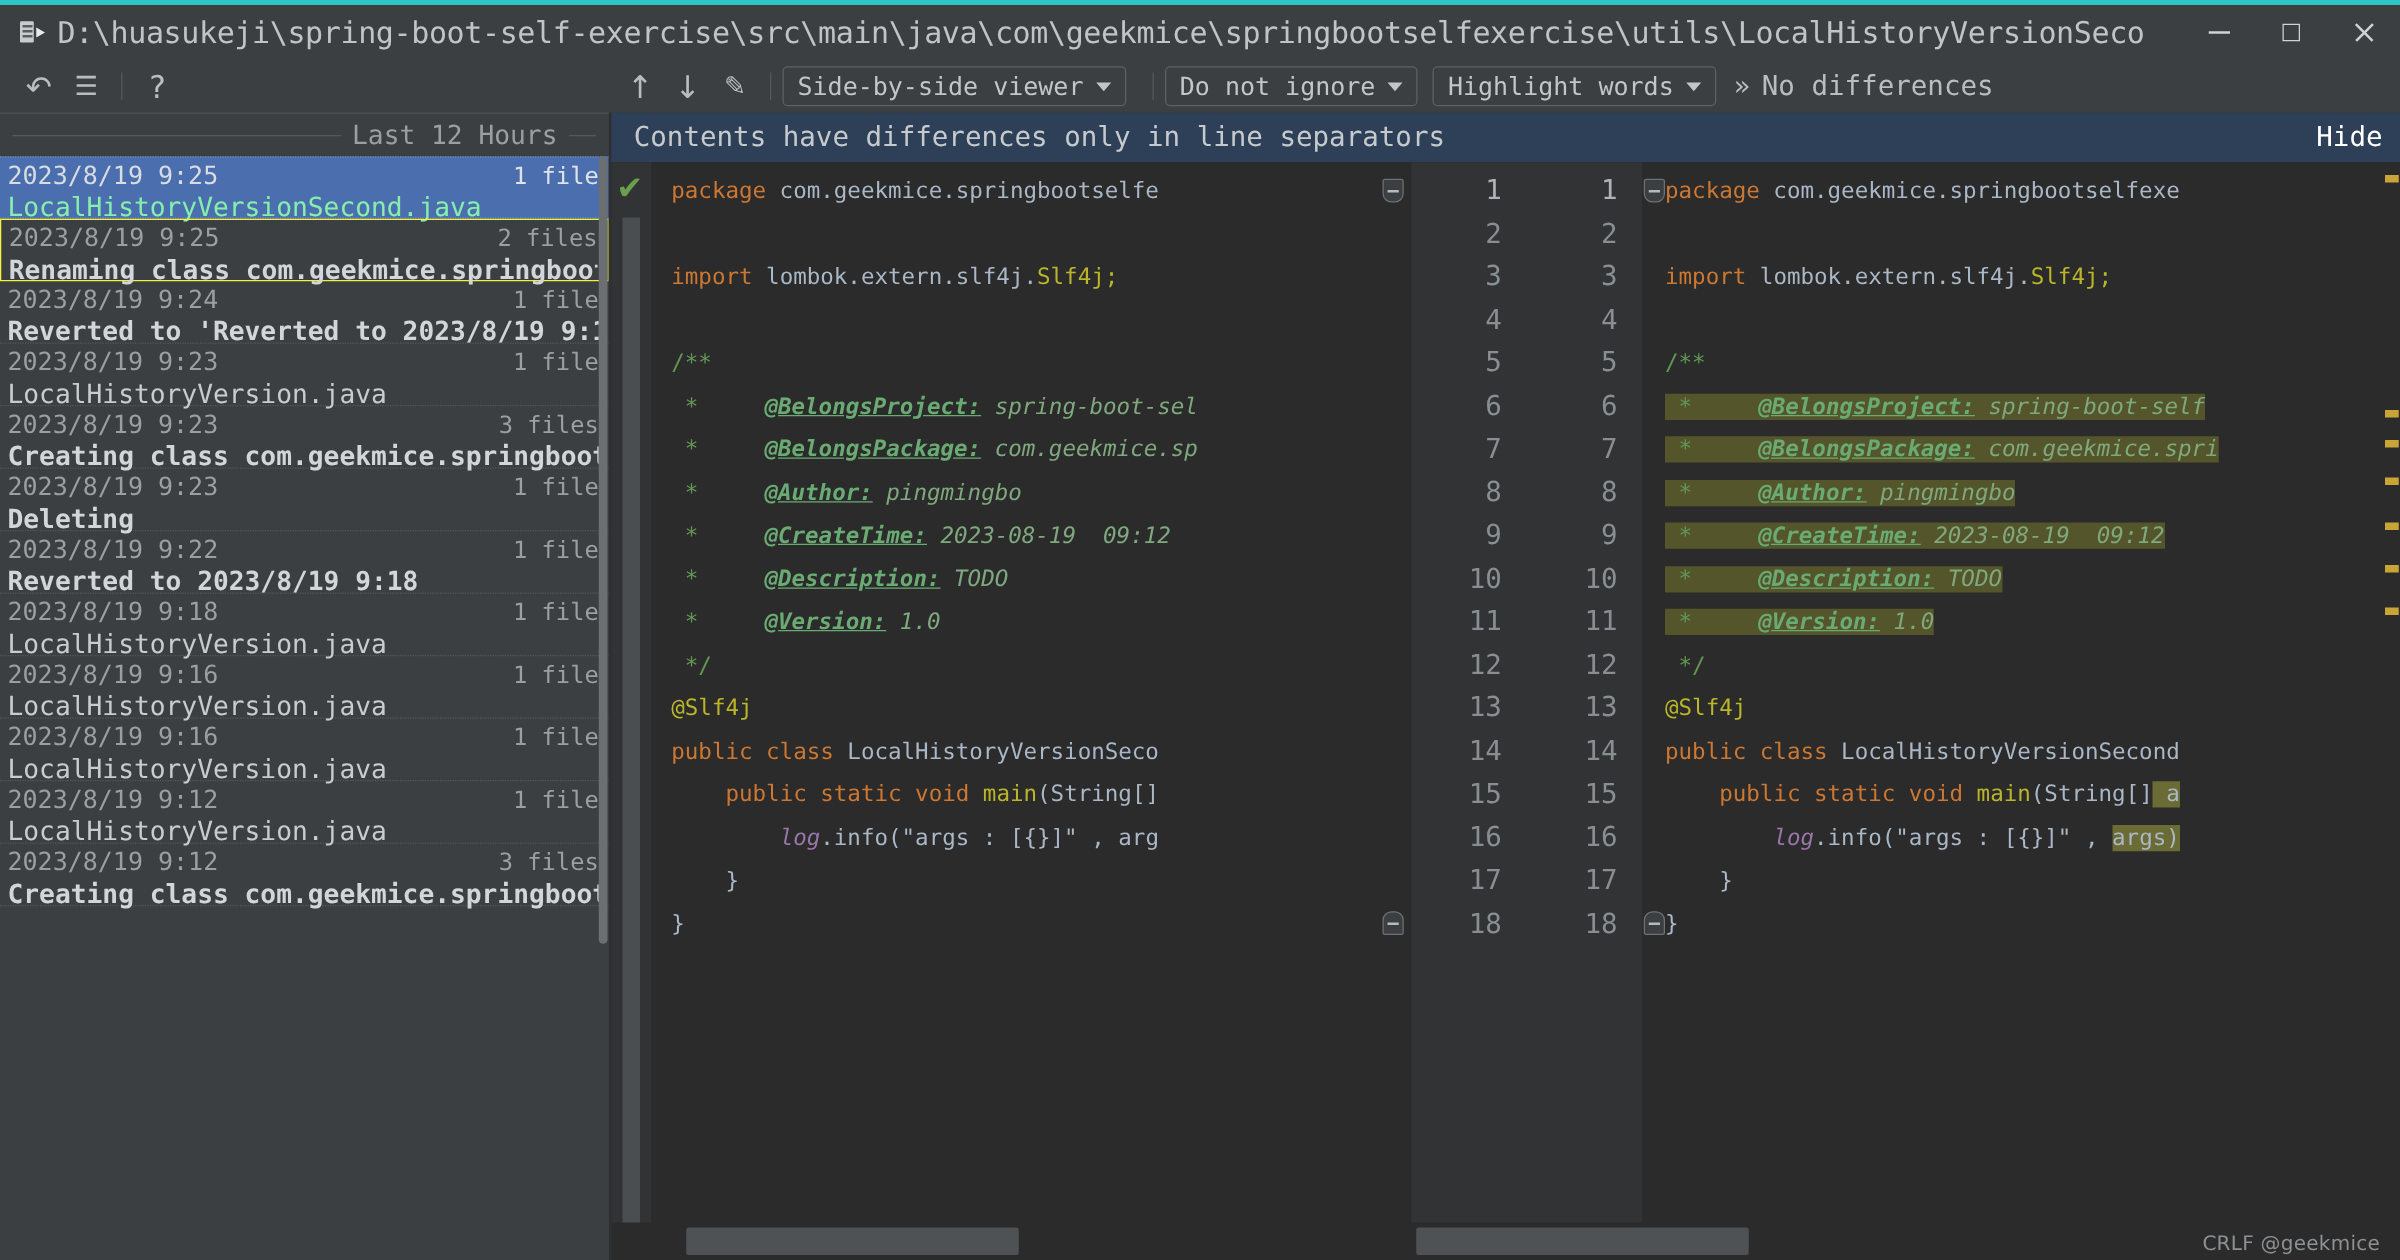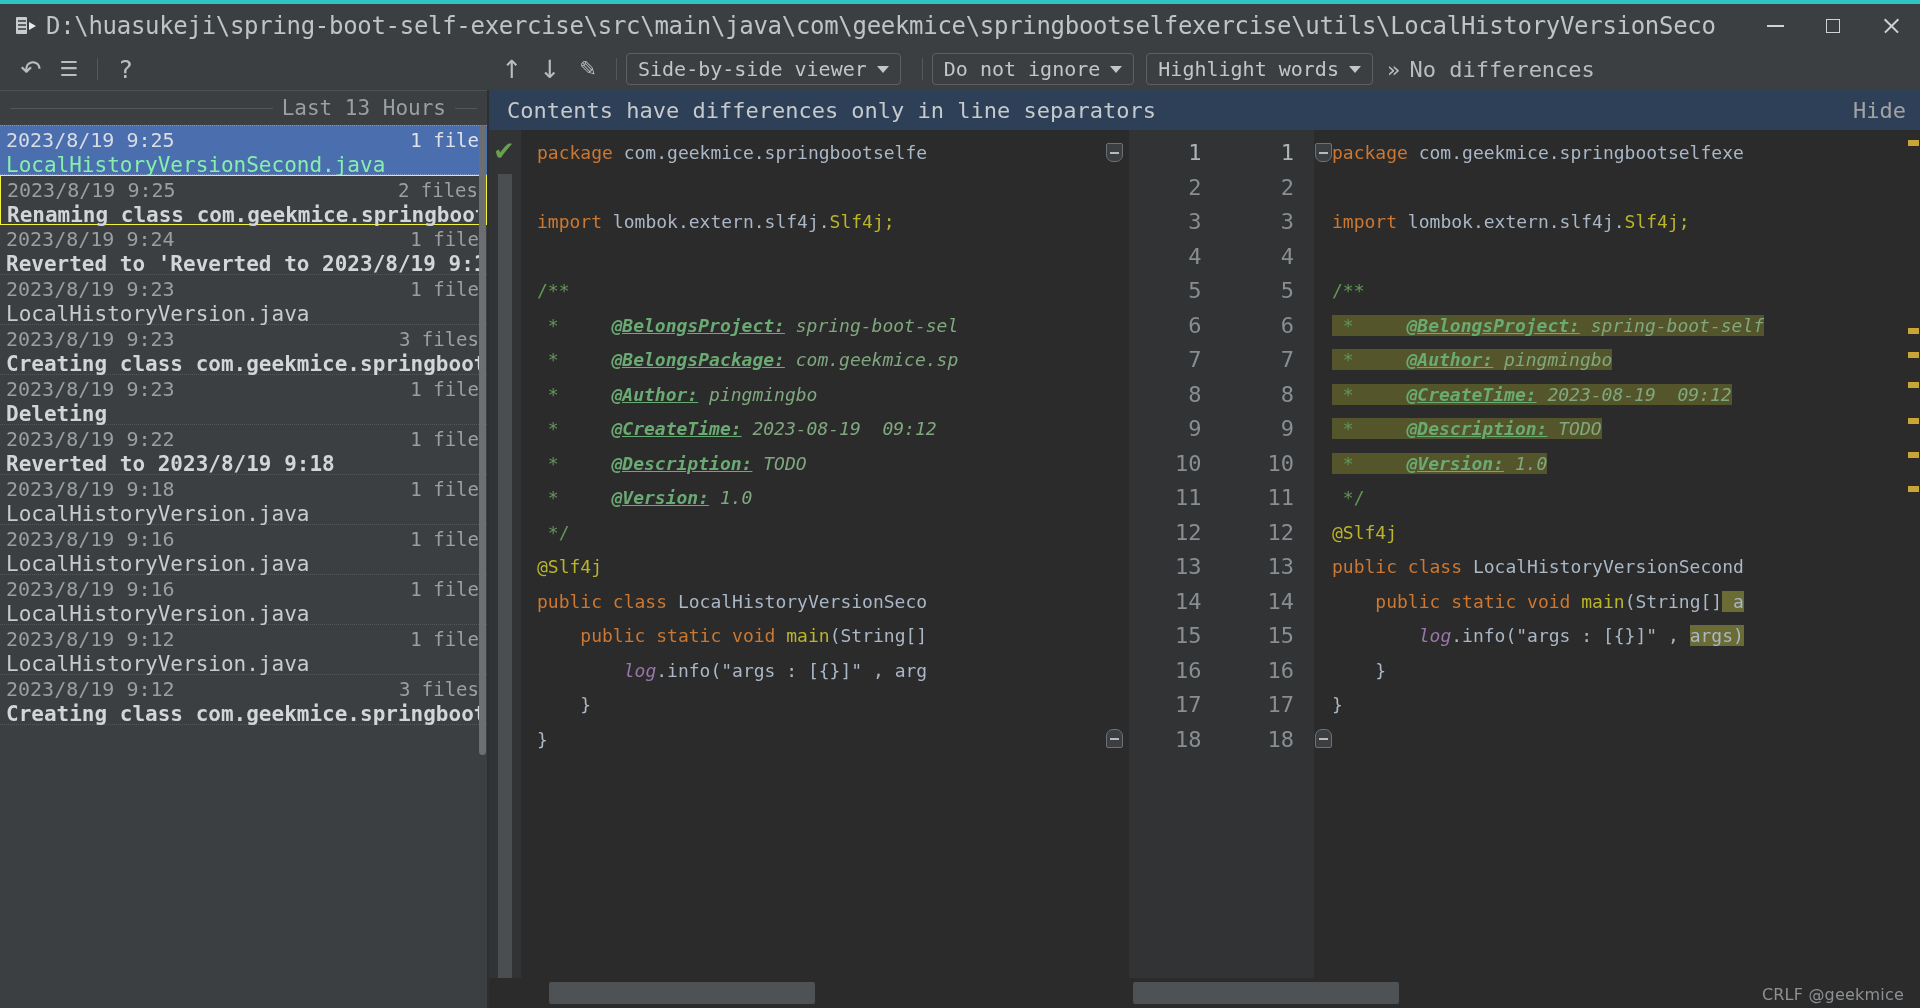--- a/index.html
+++ b/index.html
@@ -238,21 +238,21 @@
   .notice {
     flex: 0 0 40px;
     background: #2d4057;
     display: flex; align-items: center; justify-content: space-between;
     padding: 0 14px 0 18px;
     color: #c6cacd;
     font-size: 22px;
     font-family: "DejaVu Sans Mono", monospace;
   }
   .notice .hide-link {
-    color: #a3a3a3; cursor: default; font-size: 22px;
+    color: #ffffff; cursor: default; font-size: 22px;
   }
   .pane-titles {
     flex: 0 0 38px;
     background: #3c3f41;
     display: flex; align-items: center;
     color: #bfc4c7; font-size: 21px;
     font-family: "DejaVu Sans Mono", monospace;
     position: relative;
   }
   .pt-left {
@@ -469,21 +469,21 @@
       <div class="chev-more">»</div>
       <div class="nodiff">No differences</div>
     </div>
   </div>
 
   <div class="body">
 
     <div class="sidebar">
       <div class="group-header">
         <span class="rule"></span>
-        <span>Last 13 Hours</span>
+        <span>Last 12 Hours</span>
         <span class="rule r2"></span>
       </div>
       <div class="hist-list" id="hist-list">
           <div class="hist-item selected">
             <div class="row1">
               <span class="hist-time">2023/8/19 9:25</span>
               <span class="hist-count">1 file</span>
             </div>
             <div class="hist-label">LocalHistoryVersionSecond.java</div>
           </div>
@@ -653,20 +653,21 @@
 
         <div class="code-pane right" id="right-code">
           <div class="fold-marker" style="left:1px; top:13px;"></div>
           <div class="fold-marker bot" style="left:1px; top:599px;"></div>
         <div class="cline"><span class="kw">package</span><span class="tx"> com.geekmice.springbootselfexe</span></div>
             <div class="cline"><span class="tx"></span></div>
             <div class="cline"><span class="kw">import</span><span class="tx"> lombok.extern.slf4j.<span class="ann">Slf4j;</span></span></div>
             <div class="cline"><span class="tx"></span></div>
             <div class="cline"><span class="cmt">/**</span></div>
             <div class="cline"><span class="hl"><span class="cmt"> * </span><span class="cmt-tag">@BelongsProject:</span><span class="cmt-it"> spring-boot-self</span></span></div>
+            <div class="cline"><span class="hl"><span class="cmt"> * </span><span class="cmt-tag">@BelongsPackage:</span><span class="cmt-it"> com.geekmice.spri</span></span></div>
             <div class="cline"><span class="hl"><span class="cmt"> * </span><span class="cmt-tag">@Author:</span><span class="cmt-it"> pingmingbo</span></span></div>
             <div class="cline"><span class="hl"><span class="cmt"> * </span><span class="cmt-tag">@CreateTime:</span><span class="cmt-it"> 2023-08-19  09:12</span></span></div>
             <div class="cline"><span class="hl"><span class="cmt"> * </span><span class="cmt-tag">@Description:</span><span class="cmt-it"> TODO</span></span></div>
             <div class="cline"><span class="hl"><span class="cmt"> * </span><span class="cmt-tag">@Version:</span><span class="cmt-it"> 1.0</span></span></div>
             <div class="cline"><span class="cmt"> */</span></div>
             <div class="cline"><span class="ann">@Slf4j</span></div>
             <div class="cline"><span class="kw">public class</span><span class="tx"> LocalHistoryVersionSecond</span></div>
             <div class="cline"><span class="tx">    </span><span class="kw">public static void</span> <span class="ann">main</span>(<span class="tx">String[]</span><span class="hl-strong"> a</span></div>
             <div class="cline"><span class="tx">        </span><span class="fld">log</span>.info("args : [{}]" , <span class="hl-strong">args)</span></div>
             <div class="cline"><span class="tx">    }</span></div>

